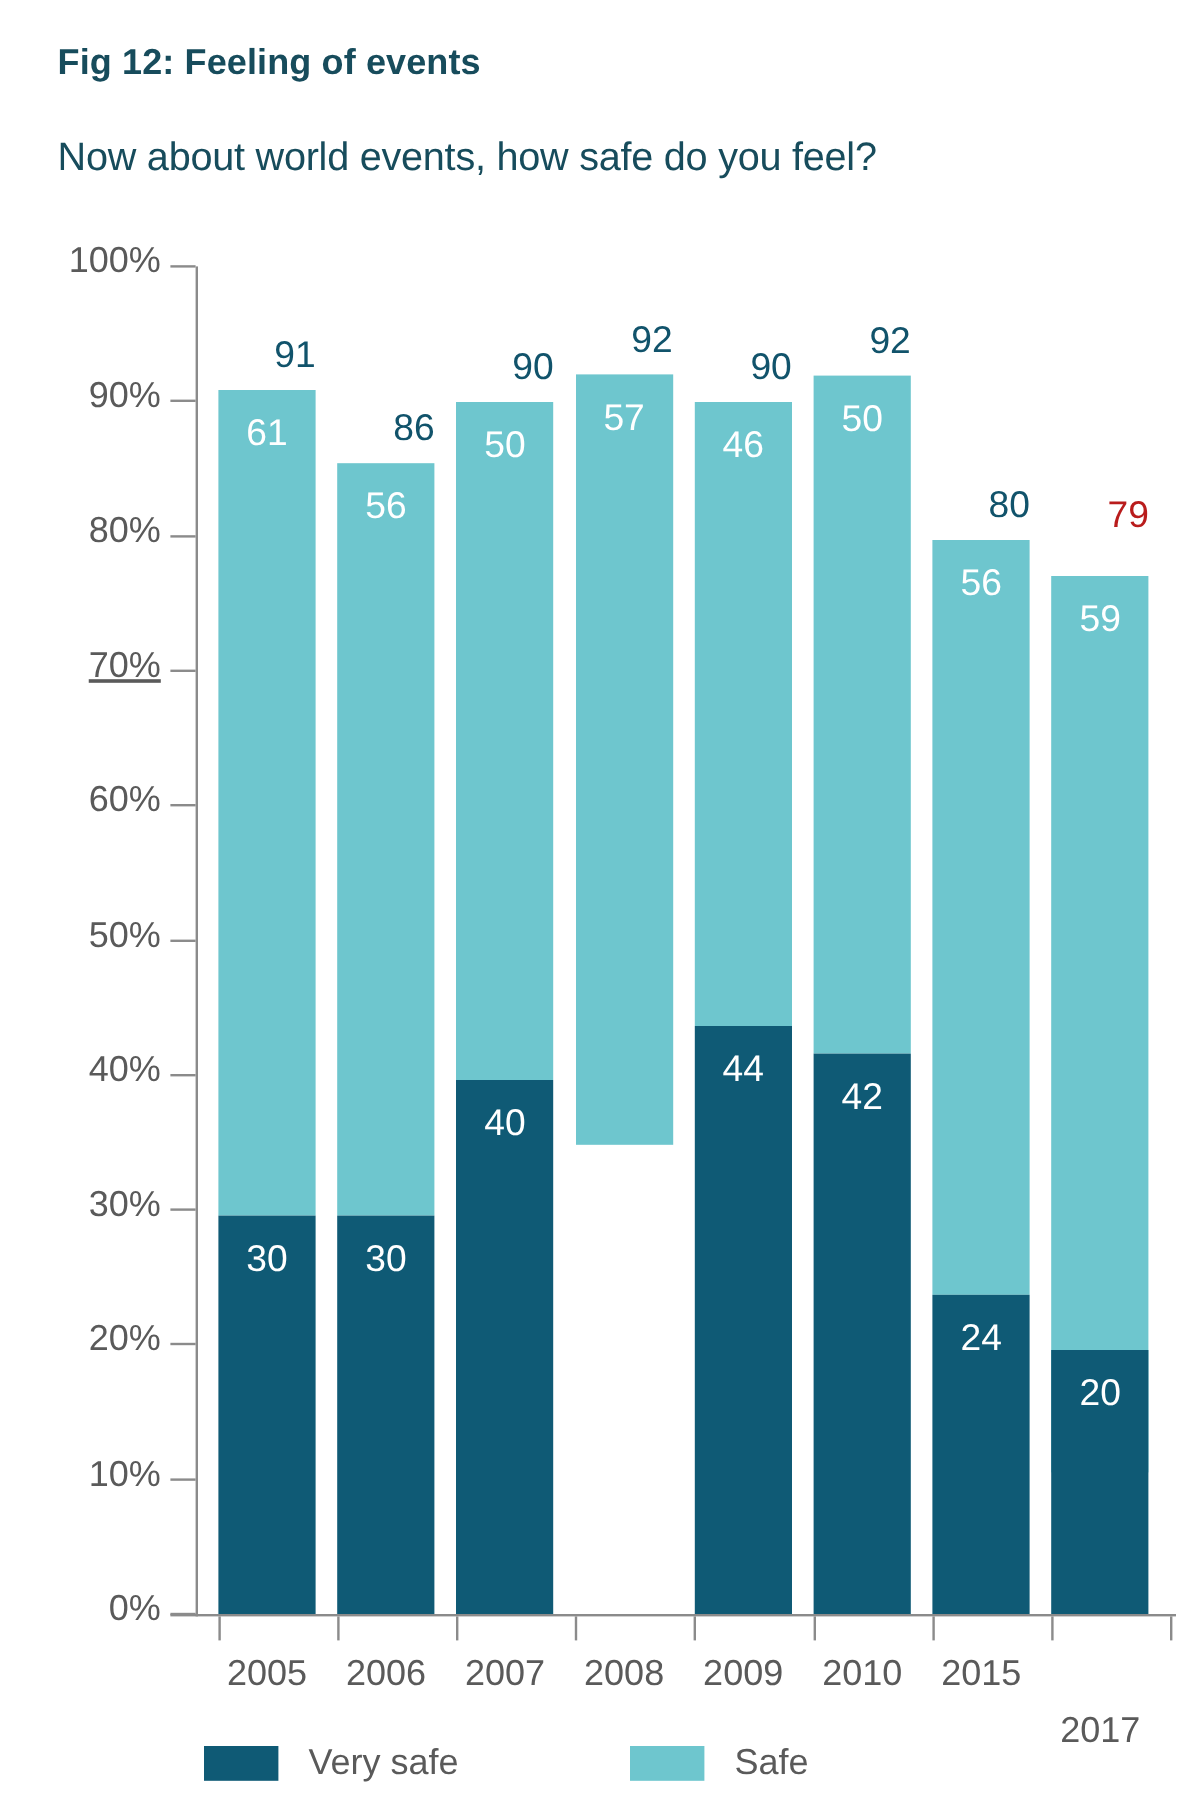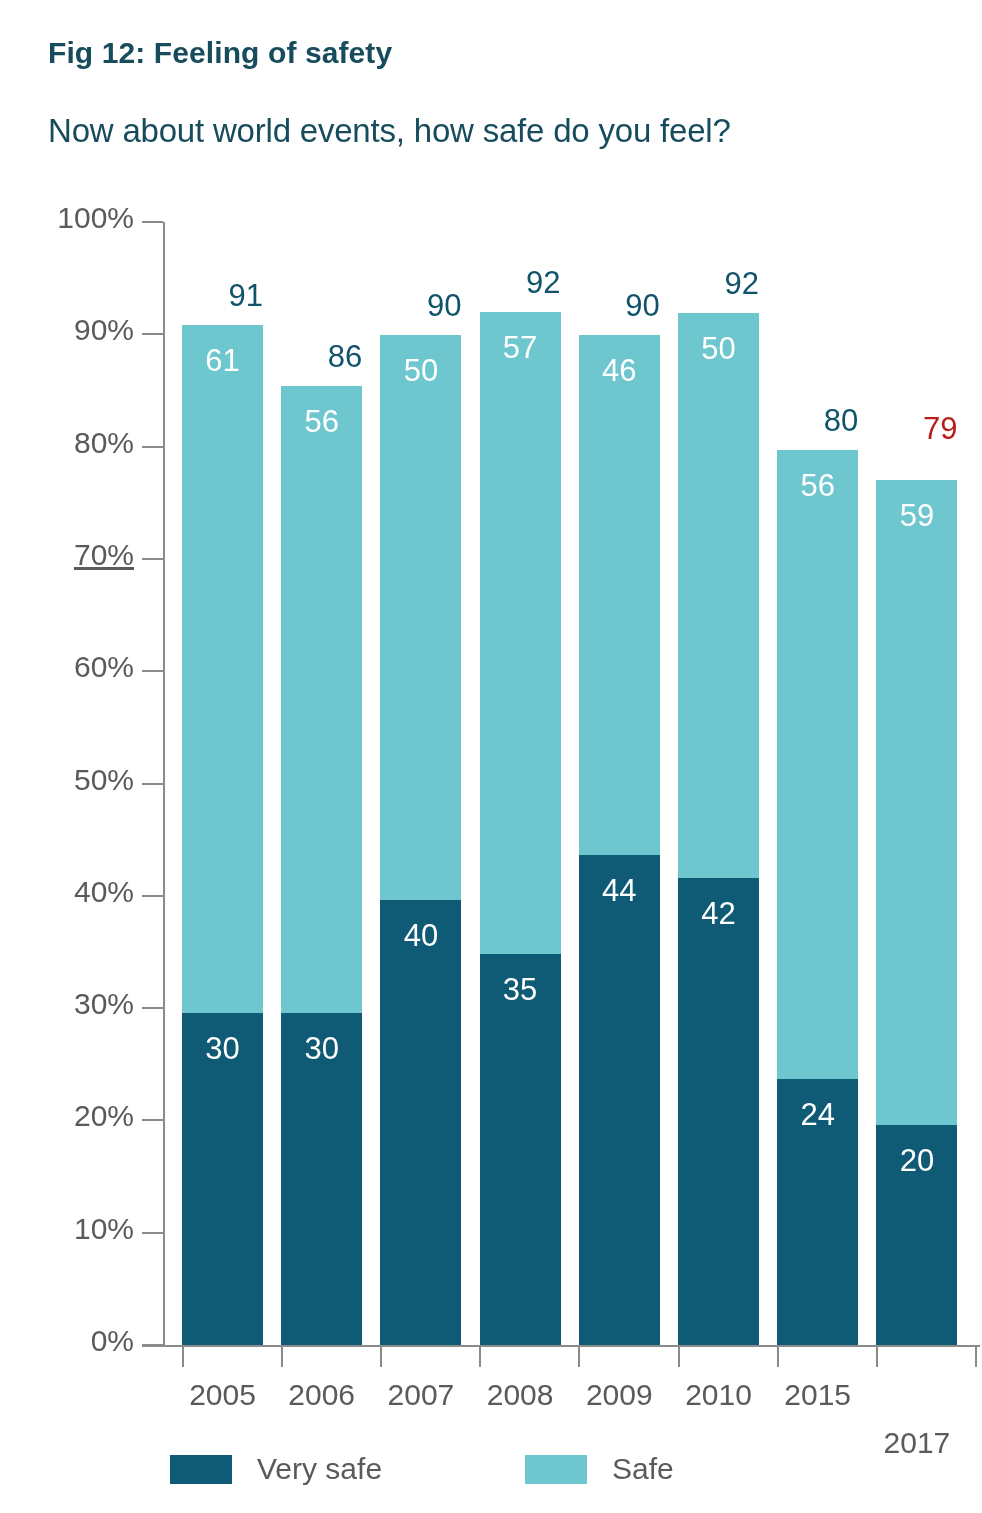--- a/index.html
+++ b/index.html
@@ -146,21 +146,21 @@
   .legend-text {
     margin-left: 25px;
     font-size: 30px;
     color: #5a5a5a;
     white-space: nowrap;
   }
 </style>
 </head>
 <body>
 
-<div id="chart-title">Fig 12: Feeling of safety</div>
+<div id="chart-title">Fig 12: Feeling of events</div>
 
 <div id="chart-subtitle">Now about world events, how safe do you feel?</div>
 
 <div id="y-axis-line"></div>
 <div id="x-axis-line"></div>
 
 <div id="y-tick-marks">
     <div class="y-tick" style="top: 1344px;"></div>
     <div class="y-tick" style="top: 1231.7px;"></div>
     <div class="y-tick" style="top: 1119.4px;"></div>
@@ -235,23 +235,20 @@
       </div>
       <div class="seg" style="top: 900.292px; height: 444.708px; background: rgb(15, 90, 117);">
         <span class="seg-label">40</span>
       </div>
     </div>
     <div class="bar-group" style="left: 479.6px; width: 81px; top: 0px; height: 1345px;">
       <div class="total-label" style="top: 264.84px; color: rgb(17, 83, 107);">92</div>
       <div class="seg" style="top: 311.84px; height: 642.356px; background: rgb(110, 198, 206);">
         <span class="seg-label">57</span>
       </div>
-      <div class="seg" style="top: 954.196px; height: 390.804px; background: rgb(15, 90, 117);">
-        <span class="seg-label">35</span>
-      </div>
     </div>
     <div class="bar-group" style="left: 578.8px; width: 81px; top: 0px; height: 1345px;">
       <div class="total-label" style="top: 288.423px; color: rgb(17, 83, 107);">90</div>
       <div class="seg" style="top: 335.423px; height: 519.949px; background: rgb(110, 198, 206);">
         <span class="seg-label">46</span>
       </div>
       <div class="seg" style="top: 855.372px; height: 489.628px; background: rgb(15, 90, 117);">
         <span class="seg-label">44</span>
       </div>
     </div>

